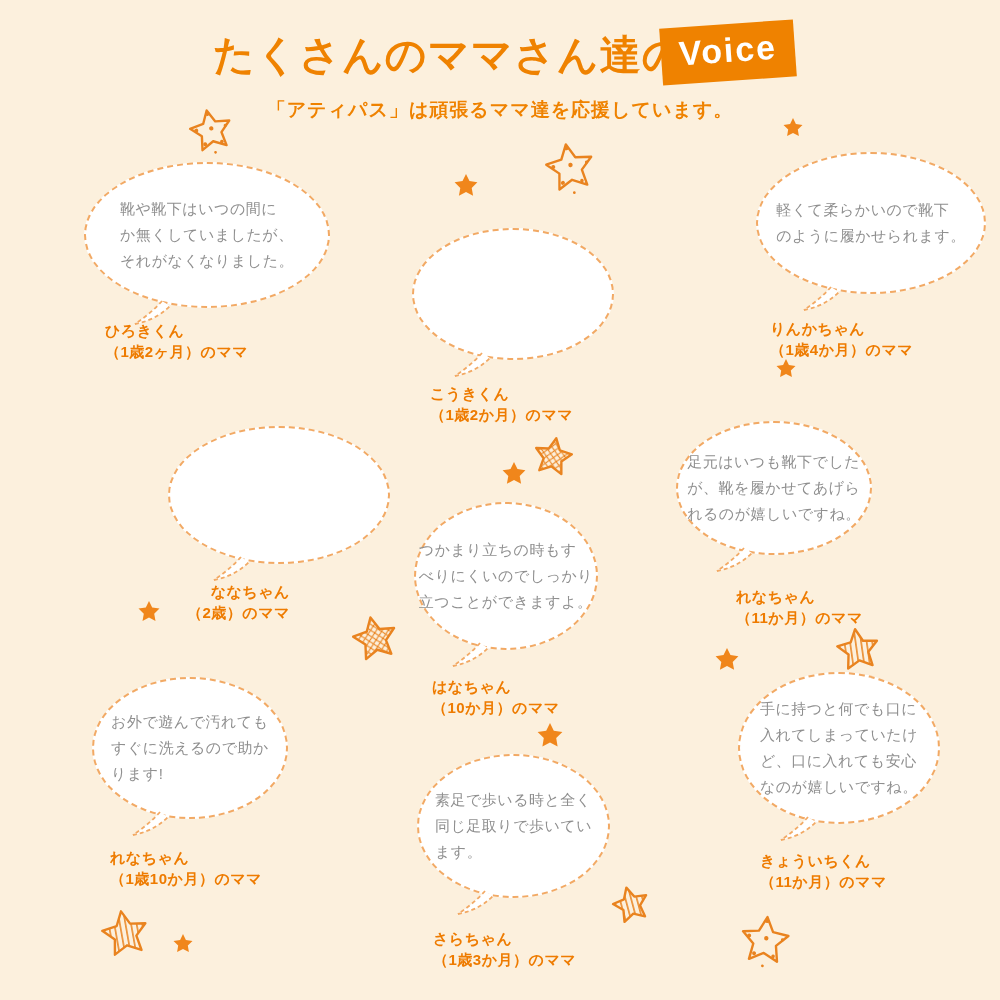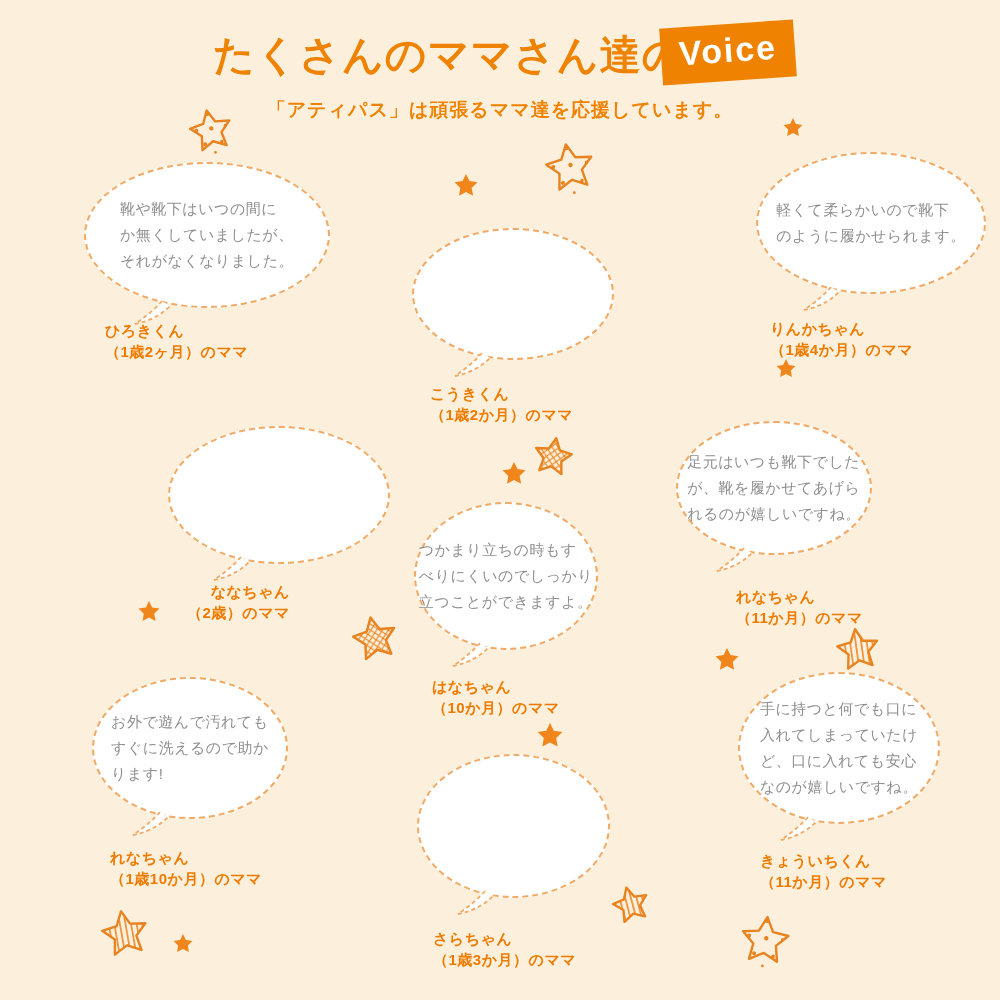--- a/index.html
+++ b/index.html
@@ -121,20 +121,23 @@
 ります!</div>
         <svg class="tail" viewBox="0 0 42 26">
           <path d="M30,0 C22,9 12,17 3,23 C14,21 27,16 38,5 Z" fill="#ffffff"></path>
           <path d="M30,0 C22,9 12,17 3,23" fill="none" stroke="#F2A964" stroke-width="1.8" stroke-dasharray="4 3"></path>
           <path d="M3,23 C14,21 27,16 38,5" fill="none" stroke="#F2A964" stroke-width="1.8" stroke-dasharray="4 3"></path>
         </svg>
       </div>
       <div class="caption" style="left: 110px; top: 847px;">れなちゃん
 （1歳10か月）のママ</div>
       <div class="bubble" style="left: 417px; top: 754px; width: 193px; height: 144px;">
+        <div class="bubble-text">素足で歩いる時と全く
+同じ足取りで歩いてい
+ます。</div>
         <svg class="tail" viewBox="0 0 42 26">
           <path d="M30,0 C22,9 12,17 3,23 C14,21 27,16 38,5 Z" fill="#ffffff"></path>
           <path d="M30,0 C22,9 12,17 3,23" fill="none" stroke="#F2A964" stroke-width="1.8" stroke-dasharray="4 3"></path>
           <path d="M3,23 C14,21 27,16 38,5" fill="none" stroke="#F2A964" stroke-width="1.8" stroke-dasharray="4 3"></path>
         </svg>
       </div>
       <div class="caption" style="left: 433px; top: 928px;">さらちゃん
 （1歳3か月）のママ</div>
       <div class="bubble" style="left: 738px; top: 672px; width: 202px; height: 152px;">
         <div class="bubble-text">手に持つと何でも口に

